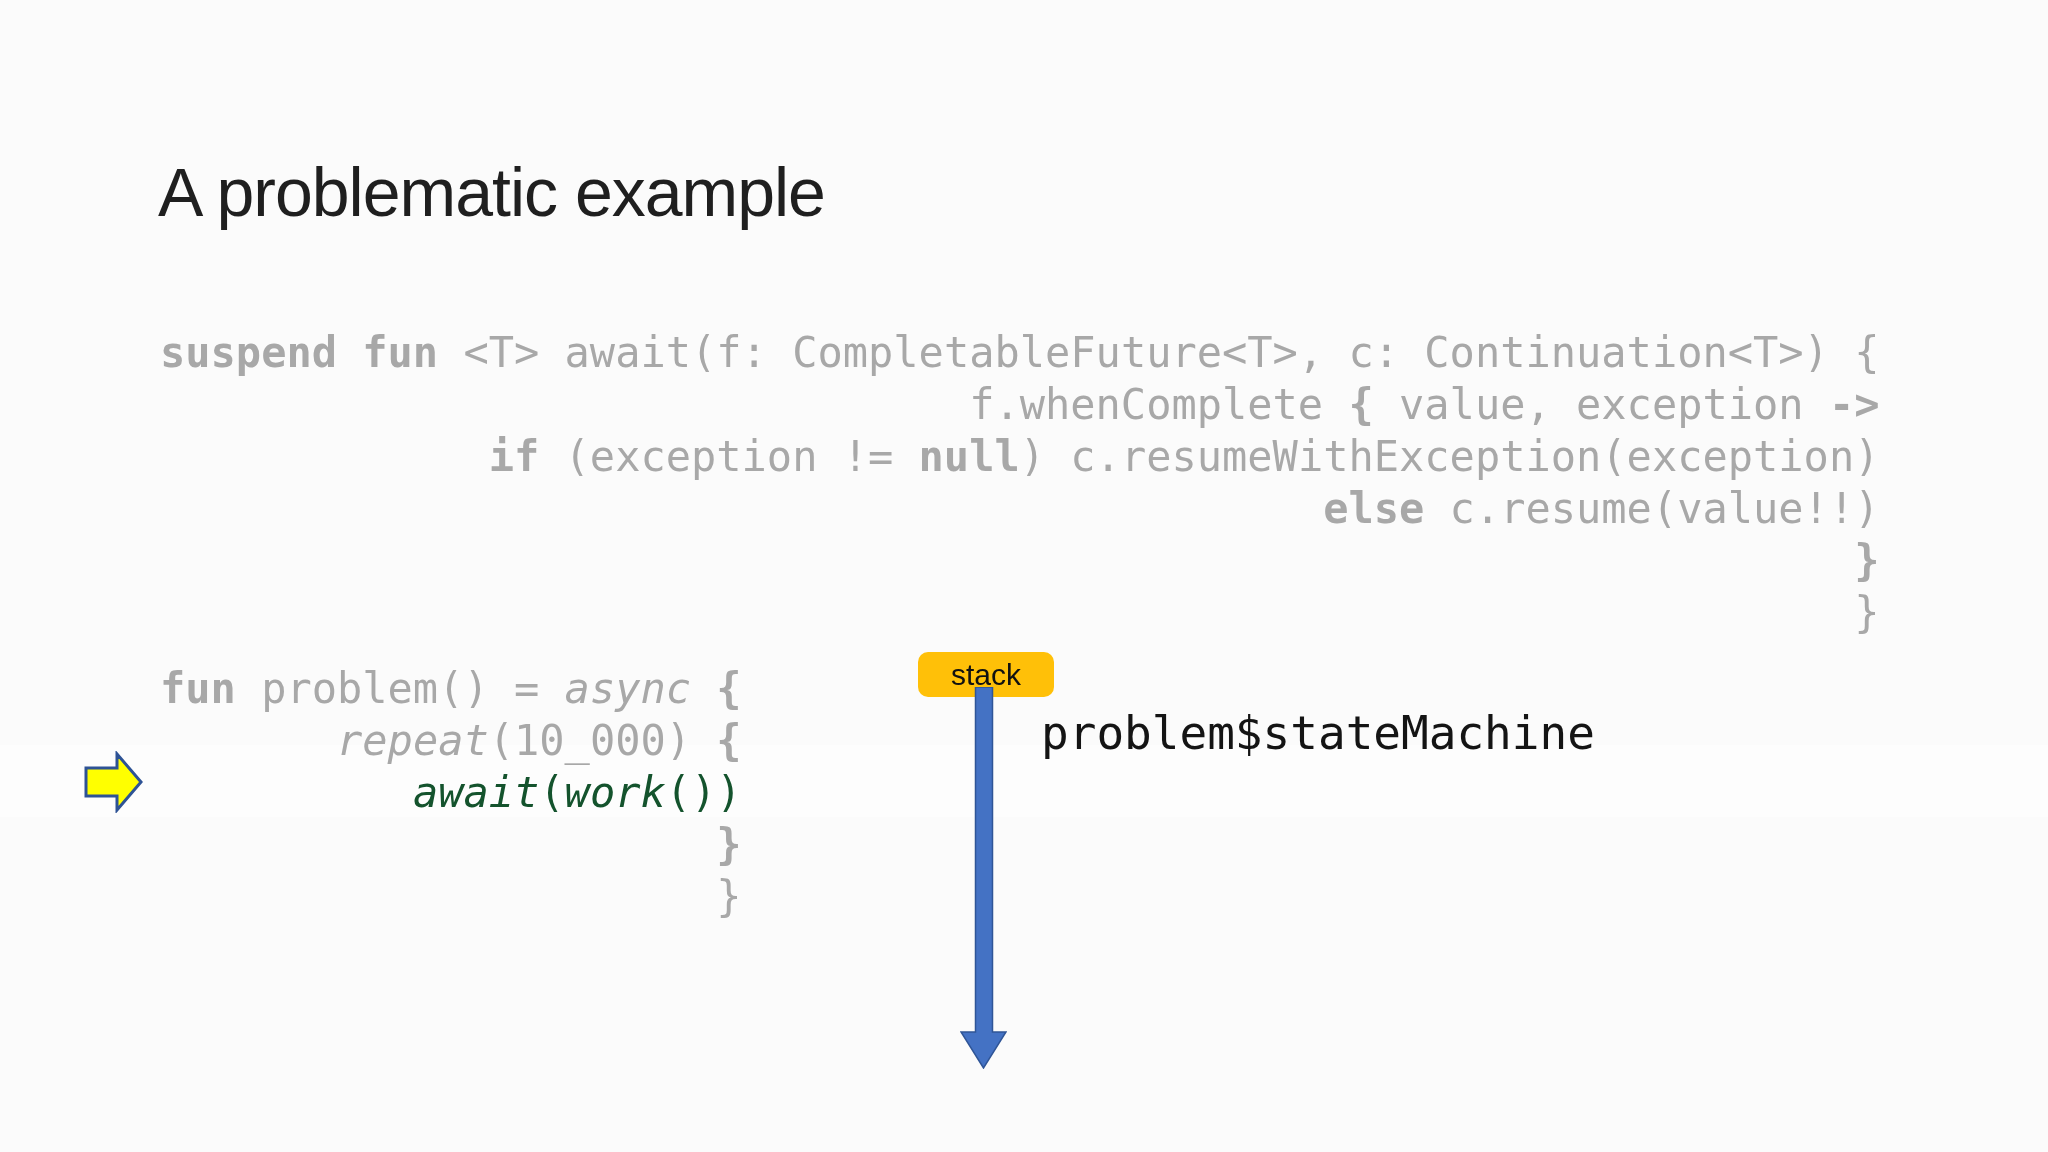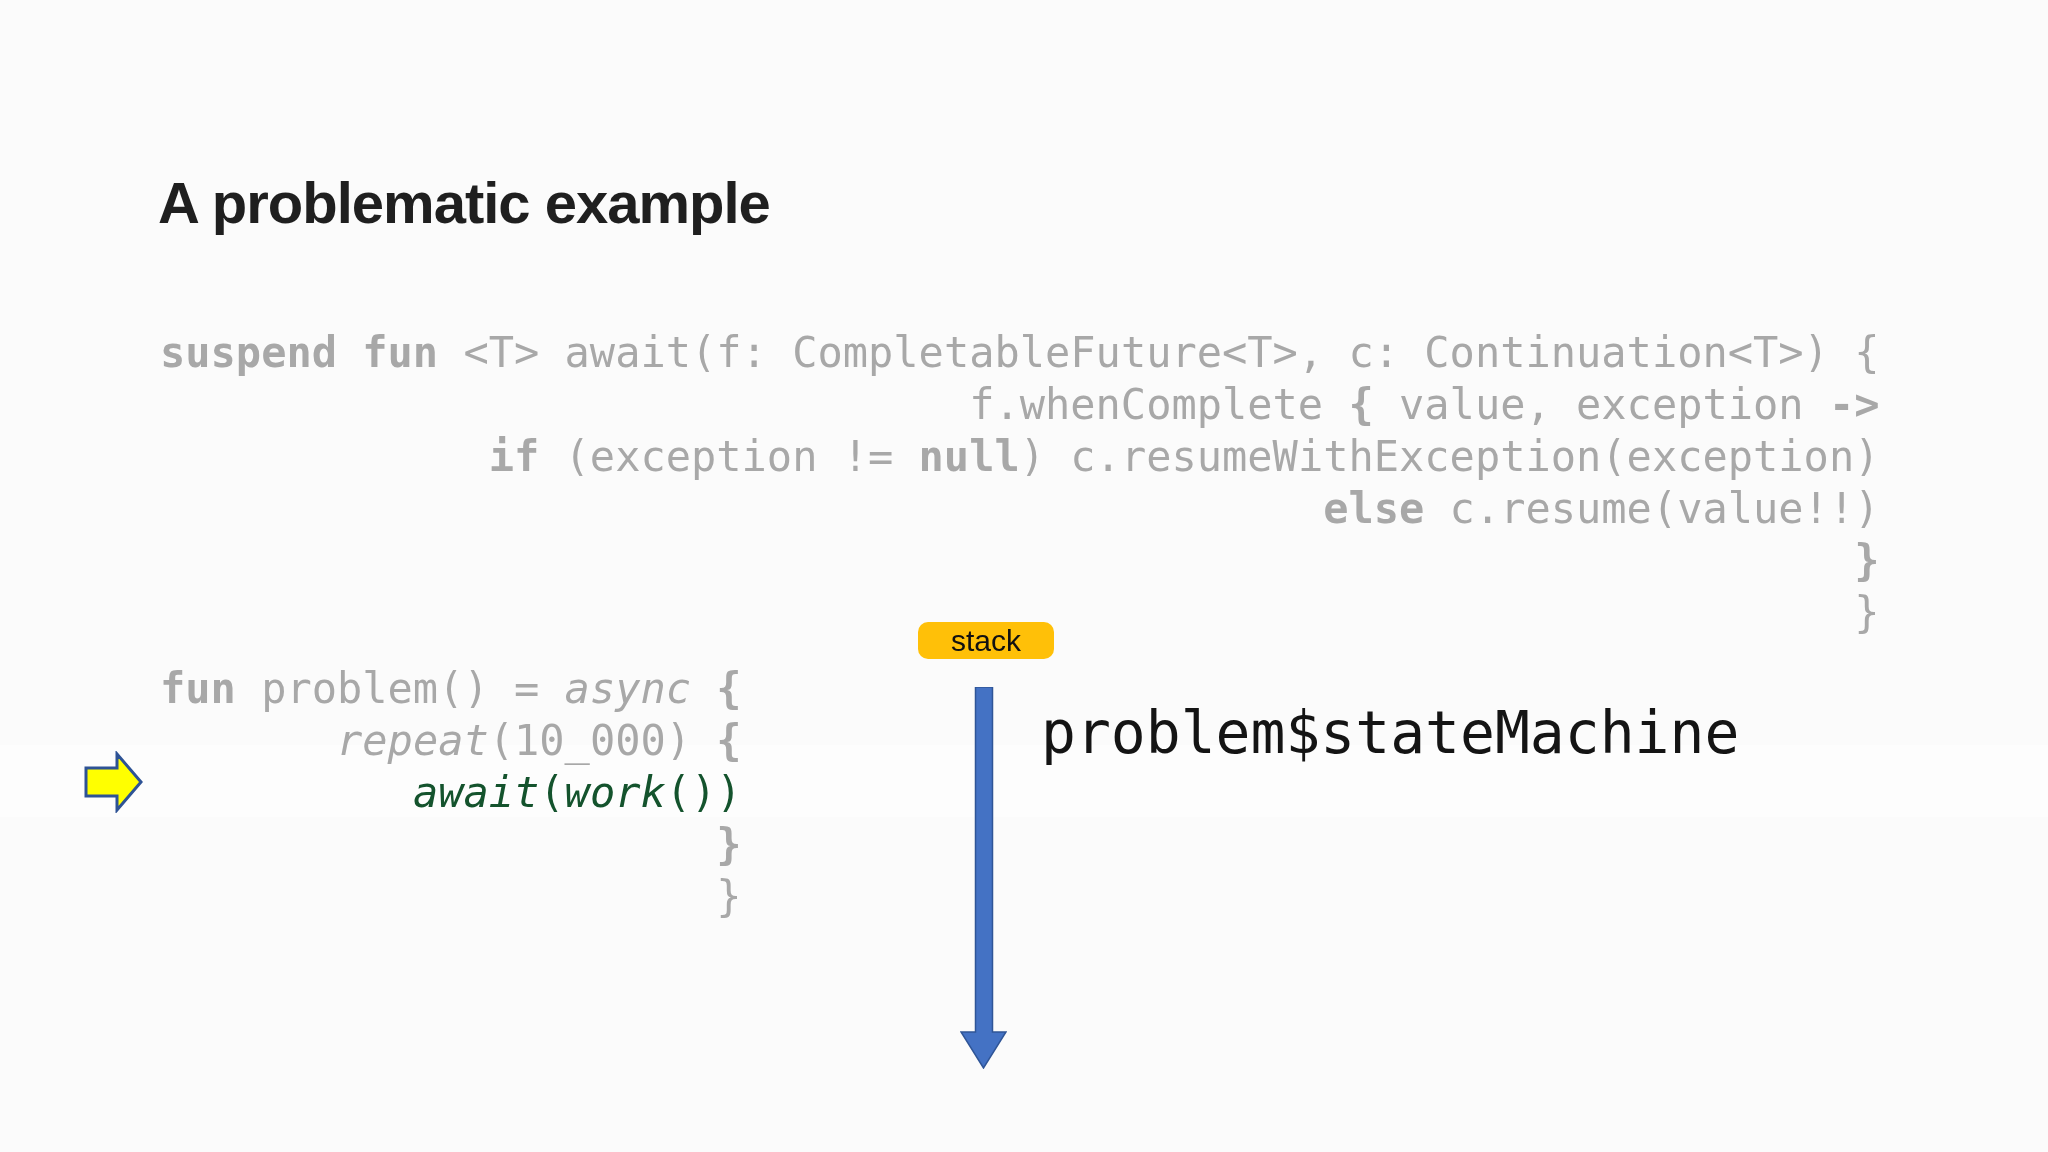--- a/index.html
+++ b/index.html
@@ -8,47 +8,47 @@
     width:2048px;height:1152px;
     background:#fbfbfb;
     overflow:hidden;
     font-family:"Liberation Sans", sans-serif;
   }
   .highlight-band{
     position:absolute;left:0;top:745px;width:2048px;height:72px;
     background:#ffffff;opacity:.55;
   }
   .title{
-    position:absolute;left:158px;top:116px;
-    font-size:58px;line-height:96px;font-weight:700;
+    position:absolute;left:158px;top:98px;
+    font-size:68px;line-height:96px;font-weight:400;
     letter-spacing:-1px;color:#1f1f1f;white-space:nowrap;
   }
   .code{
     position:absolute;left:160px;
     font-family:"DejaVu Sans Mono", monospace;
     font-size:42px;line-height:52px;
     color:#a8a8a8;white-space:pre;text-align:right;
   }
   .code-await{top:285px;}
   .code-problem{top:621px;}
   .code .bold{font-weight:bold;}
   .code .italic{font-style:italic;}
   .code .active{color:#14532d;}
   .yellow-arrow{position:absolute;left:84px;top:751px;}
   .stack-badge{
-    position:absolute;left:918px;top:622px;width:136px;height:37px;
+    position:absolute;left:918px;top:652px;width:136px;height:45px;
     background:#ffc008;border-radius:10px;
     display:flex;align-items:center;justify-content:center;
     font-size:30px;color:#111111;
   }
   .blue-arrow{position:absolute;left:960px;top:687px;}
   .state-machine{
     position:absolute;left:1041px;top:708px;
     font-family:"DejaVu Sans Mono", monospace;
-    font-size:58px;line-height:50px;color:#141414;white-space:nowrap;
+    font-size:46px;line-height:50px;color:#141414;white-space:nowrap;
   }
 </style>
 </head>
 <body>
 
 <div class="slide">
 
   <div class="highlight-band"></div>
 
   <h1 class="title">A problematic example</h1>

